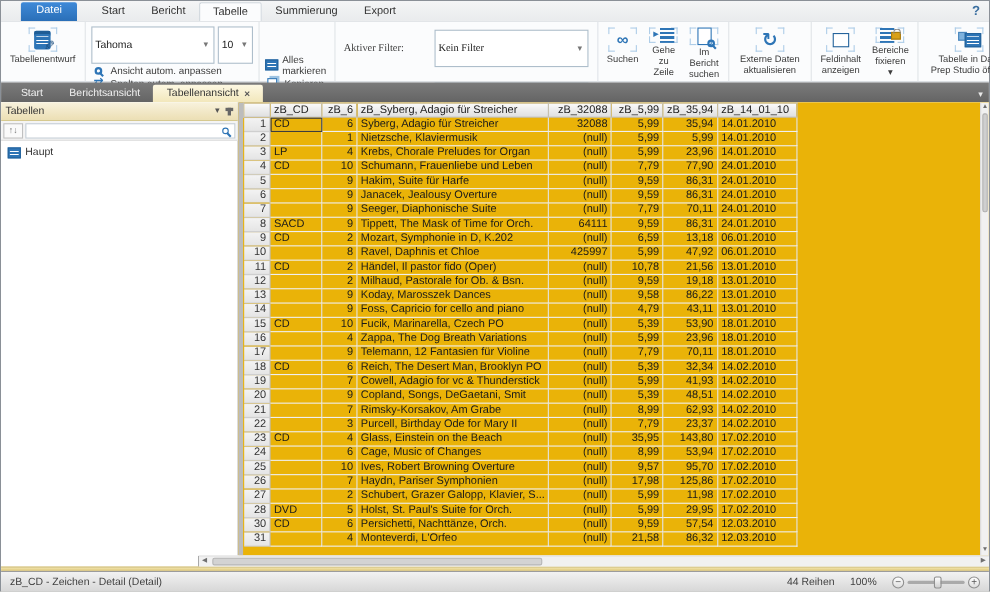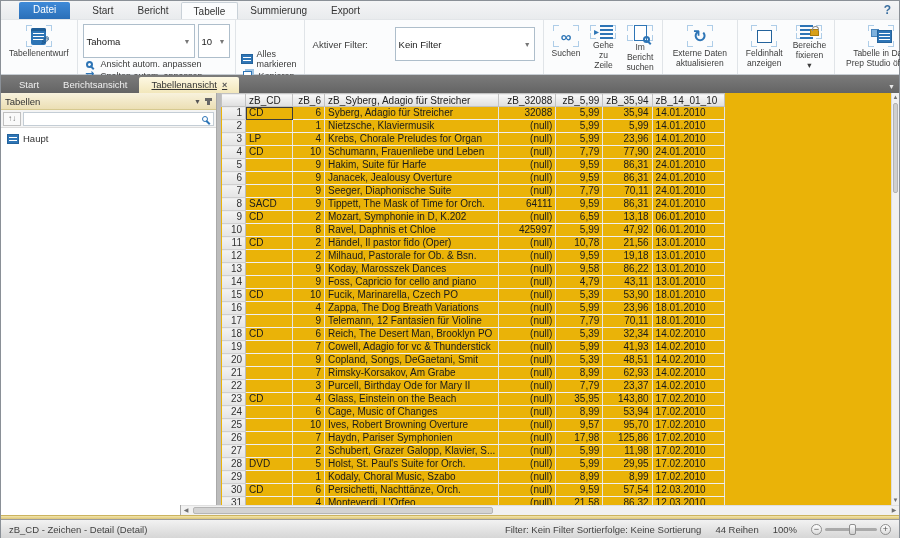--- a/index.html
+++ b/index.html
@@ -65,21 +65,21 @@
     font-size:9.5px; color:#222; padding:16px 3px; position:relative; }
   .selbox .arrow { margin-left:auto; color:#777; font-size:7px; padding-left:4px; }
   .filterrow { display:flex; align-items:center; gap:4px; }
   .flabel { font-size:9.5px; color:#3c3c3c; width:78px; }
 
   
   .doctabs { height:18px; background:linear-gradient(#7b7b7b,#646464); display:flex;
     align-items:flex-end; padding-left:6px; position:relative; flex:0 0 18px; }
   .dtab { color:#f0f0f0; font-size:9.5px; padding:2px 12px 3px; }
   .dtab.active { background:linear-gradient(#fdf8e3,#f2e7bb); color:#333; border-radius:2px 2px 0 0;
-    display:flex; gap:5px; align-items:center;text-decoration:underline; }
+    display:flex; gap:5px; align-items:center; }
   .dtab .x { color:#555; font-weight:bold; font-size:9px; }
   .tab-overflow { position:absolute; right:4px; bottom:3px; color:#e8e8e8; font-size:7px; }
 
   
   .content { flex:0 0 412px; display:flex; position:relative; background:#fff; }
   .sidebar { width:216px; border-right:1px solid #a9a9a9; display:flex; flex-direction:column;
     background:#fff; }
   .panel-head { height:17px; background:linear-gradient(#f8f2dd,#ecdfb4); border-bottom:1px solid #d6c98f;
     display:flex; align-items:center; font-size:9.5px; color:#333; padding:0 4px; }
   .panel-head .ph-icons { margin-left:auto; display:flex; gap:6px; align-items:center; color:#555; }
@@ -204,21 +204,21 @@
         <div class="smallrow">
           <span class="sico">
               <span style="width:9px;height:10px;border:1px solid #2e75b6;background:#fff;box-shadow:2px -2px 0 #9ec3e2;"></span>
             </span>
           <span>Kopieren</span>
         </div>
       </div>
     </div>
 
     <div class="rgroup" style="padding:6px 8px;">
-      <div class="vstack" style="gap:14px;">
+      <div class="vstack" style="gap:14px;font-family:Liberation Serif, serif;">
         <div class="filterrow">
           <span class="flabel">Aktiver Filter:</span>
           <div class="selbox" style="width:140px;">
             <span>Kein Filter</span>
               <span class="arrow">▼</span>
           </div>
         </div>
         <div class="filterrow">
           <span class="flabel">Aktive Sortierung:</span>
           <div class="selbox" style="width:140px;">
@@ -628,30 +628,20 @@
               <td class="rownum ar">28</td>
               <td class="al">DVD</td>
               <td class="ar">5</td>
               <td class="al">Holst, St. Paul's Suite for Orch.</td>
               <td class="ar">(null)</td>
               <td class="ar">5,99</td>
               <td class="ar">29,95</td>
               <td class="al">17.02.2010</td>
             </tr>
             <tr>
-              <td class="rownum ar">29</td>
-              <td class="al"></td>
-              <td class="ar">1</td>
-              <td class="al">Kodaly, Choral Music, Szabo</td>
-              <td class="ar">(null)</td>
-              <td class="ar">8,99</td>
-              <td class="ar">8,99</td>
-              <td class="al">17.02.2010</td>
-            </tr>
-            <tr>
               <td class="rownum ar">30</td>
               <td class="al">CD</td>
               <td class="ar">6</td>
               <td class="al">Persichetti, Nachttänze, Orch.</td>
               <td class="ar">(null)</td>
               <td class="ar">9,59</td>
               <td class="ar">57,54</td>
               <td class="al">12.03.2010</td>
             </tr>
             <tr>
@@ -681,21 +671,20 @@
       <span class="hthumb"></span>
       <span class="ra">▶</span>
     </div>
   </div>
 
   <div class="tanstrip"></div>
 
   <div class="statusbar">
     <span>zB_CD - Zeichen - Detail (Detail)</span>
     <span class="sb-right">
-      <span>Filter: Kein Filter Sortierfolge: Keine Sortierung</span>
       <span>44 Reihen</span>
       <span>100%</span>
       <span class="slider">
         <span class="scirc">−</span>
         <span class="strack">
             <span class="sthumb"></span>
           </span>
         <span class="scirc">+</span>
       </span>
     </span>

